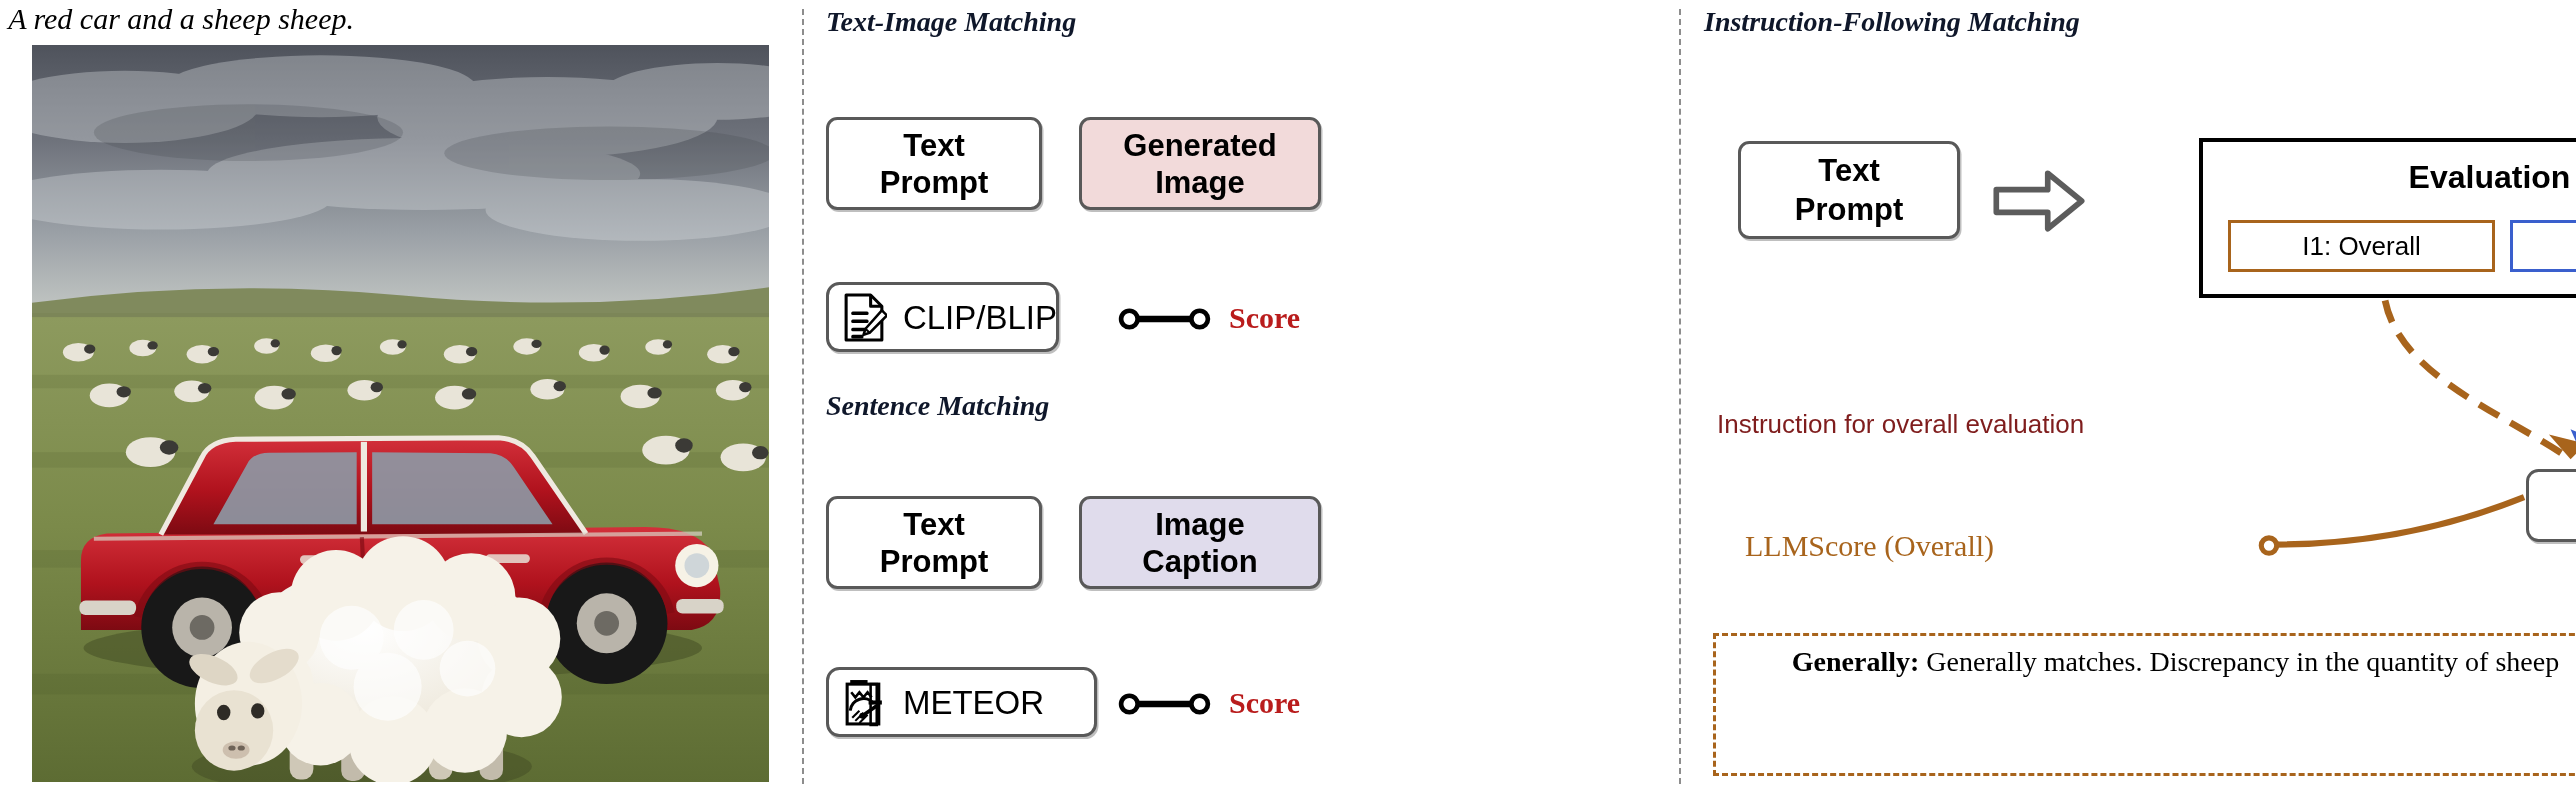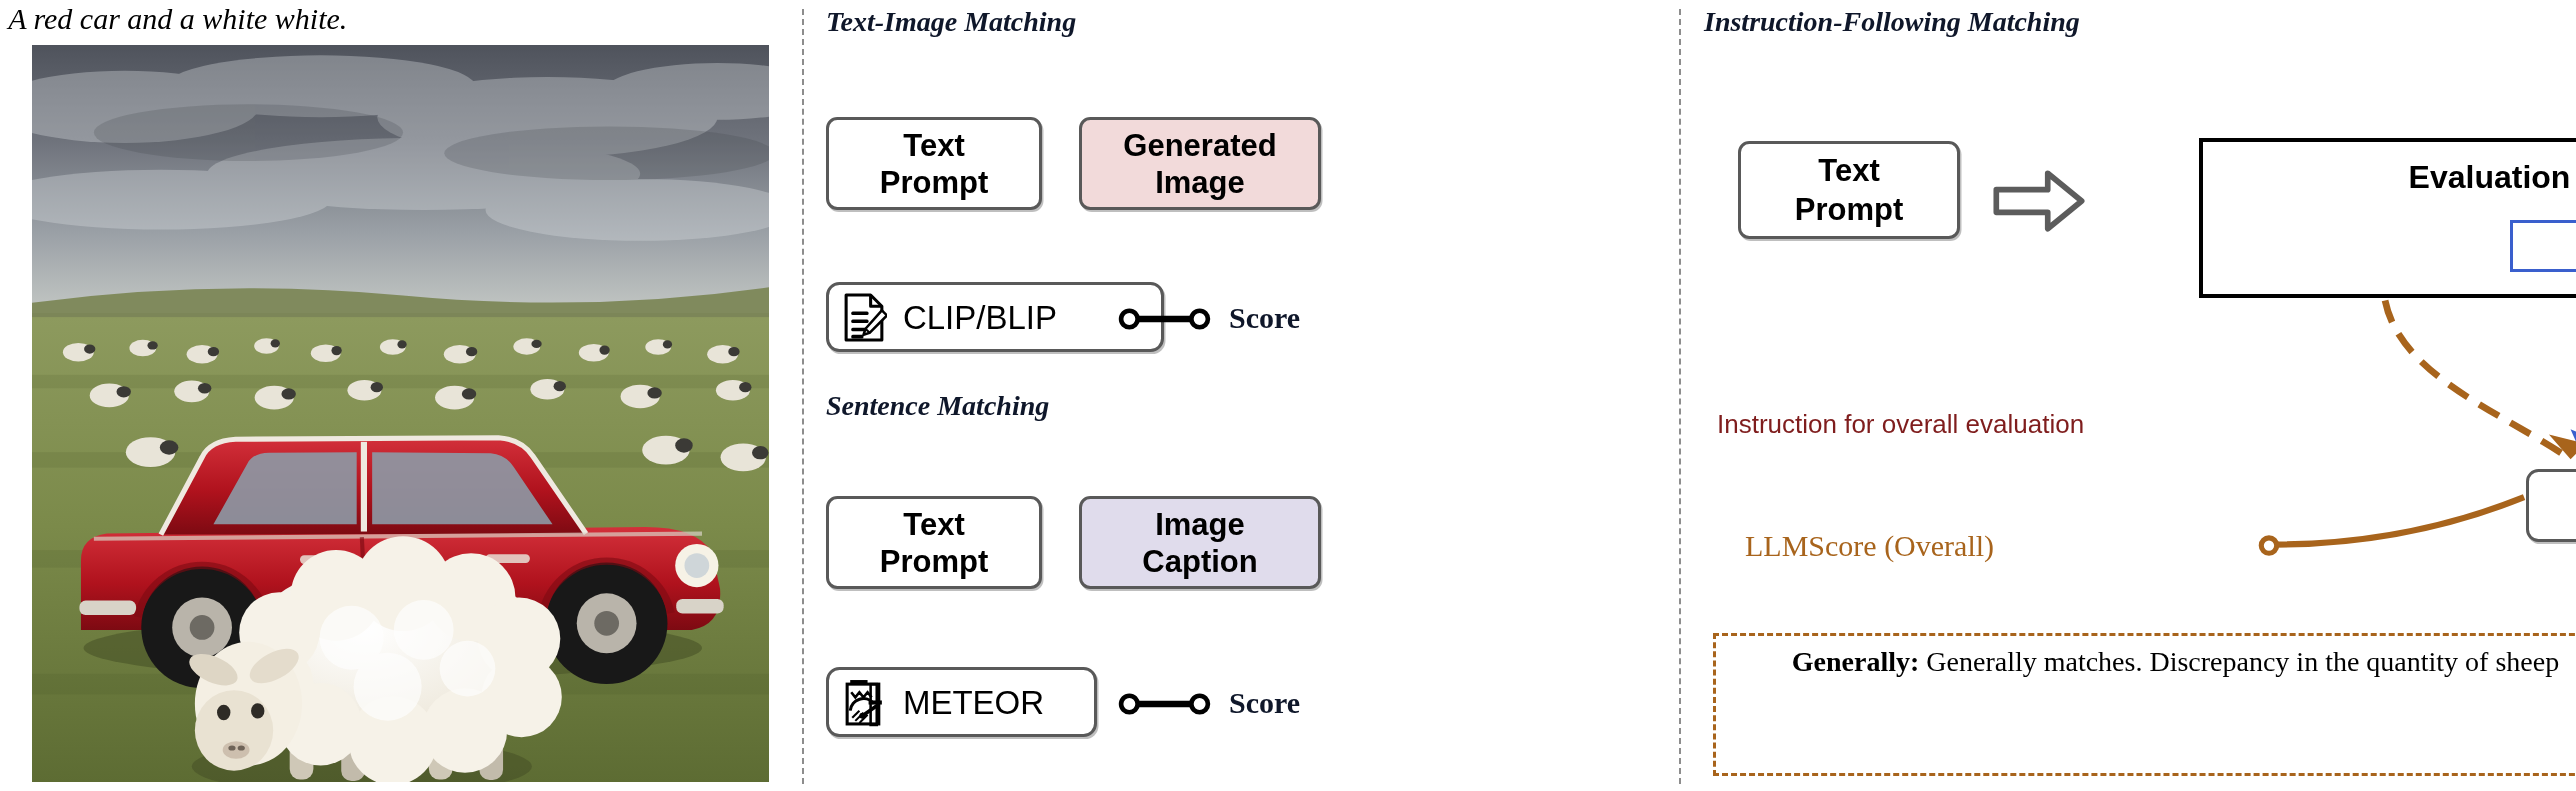--- a/index.html
+++ b/index.html
@@ -66,21 +66,21 @@
     font-family:"Liberation Sans", sans-serif;
     font-size:33px;line-height:33px;color:#000;margin-left:15.5px;white-space:nowrap;
   }
   .icon-sq{width:45px;height:49px;flex:none;display:block;}
 
   
   .dumbbell{display:block;}
 
   .score-lbl{
     font-family:"Liberation Serif", serif;font-weight:bold;
-    font-size:30px;line-height:30px;color:#0f172a;white-space:nowrap;
+    font-size:30px;line-height:30px;color:#b91c1c;white-space:nowrap;
   }
 
   
   .plain-txt{
     font-family:"Liberation Sans", sans-serif;
     font-size:26px;line-height:28px;color:#7f1d1d;white-space:nowrap;
   }
   #eval-box{
     box-sizing:border-box;
     left:2199px;top:138px;width:773px;height:160px;
@@ -127,21 +127,21 @@
     font-size:28px;line-height:34px;color:#000;
     text-align:center;
     padding:9.3px 10.3px 0 10.3px;
   }
   .rationale b{font-weight:bold;}
   #rationale-overall{left:1713px;top:633px;width:925px;height:143px;border-color:#a8641c;}
 </style>
 </head>
 <body>
 
-<div class="abs" id="caption">A red car and a white white.</div>
+<div class="abs" id="caption">A red car and a sheep sheep.</div>
 
 <div class="abs" id="photo">
   <svg viewBox="0 0 1430 1430" preserveAspectRatio="none" aria-hidden="true">
     <defs>
       <linearGradient id="skyg" x1="0" y1="0" x2="0" y2="1">
         <stop offset="0%" stop-color="#4f535c"></stop>
         <stop offset="35%" stop-color="#6e727b"></stop>
         <stop offset="70%" stop-color="#9aa0a6"></stop>
         <stop offset="100%" stop-color="#c3c7c4"></stop>
       </linearGradient>
@@ -333,21 +333,21 @@
 <div class="abs node" style="left:826px;top:117px;width:216px;height:93px;">
   <span class="ln" style="font-size:31px;line-height:37px;">Text</span>
   <span class="ln" style="font-size:31px;line-height:37px;">Prompt</span>
 </div>
 
 <div class="abs node" style="left:1079px;top:117px;width:242px;height:93px;background:#f2dada;">
   <span class="ln" style="font-size:31px;line-height:37px;">Generated</span>
   <span class="ln" style="font-size:31px;line-height:37px;">Image</span>
 </div>
 
-<div class="abs pill" style="left:826px;top:282px;width:338px;height:70px;">
+<div class="abs pill" style="left:826px;top:282px;width:233px;height:70px;">
   <svg class="icon-sq" viewBox="0 0 88 96">
     <path d="M8 4 H56 L78 26 V92 H8 Z" fill="#ffffff" stroke="#000" stroke-width="6" stroke-linejoin="round"></path>
     <path d="M56 4 V26 H78" fill="none" stroke="#000" stroke-width="6" stroke-linejoin="round"></path>
     <g fill="#000">
       <rect x="18" y="36" width="34" height="7" rx="3"></rect>
       <rect x="18" y="52" width="34" height="7" rx="3"></rect>
       <rect x="18" y="68" width="34" height="7" rx="3"></rect>
       <rect x="18" y="82" width="24" height="7" rx="3"></rect>
     </g>
     <g>
@@ -411,20 +411,21 @@
   <span class="ln" style="font-size:31px;line-height:39px;">Text</span>
   <span class="ln" style="font-size:31px;line-height:39px;">Prompt</span>
 </div>
 
 <svg class="abs blockarrow" style="left:1993px;top:165px;" width="93" height="72" viewBox="0 0 180 140">
   <path d="M6 48 H106 V16 L172 70 L106 124 V92 H6 Z" fill="#ffffff" stroke="#5c5c5c" stroke-width="11" stroke-linejoin="round"></path>
 </svg>
 
 <div class="abs" id="eval-box">
   <div id="eval-title">Evaluation Instructions</div>
+  <div class="instr" id="instr1">I1: Overall</div>
   <div class="instr" id="instr2">I2: Error Counting</div>
 </div>
 
 <svg class="abs" style="left:2215px;top:289px;" width="773" height="191" viewBox="0 0 1500 370">
   <path d="M 330 22 C 360 170 560 240 690 330" fill="none" stroke="#a8641c" stroke-width="13" stroke-dasharray="44 26"></path>
   <path d="M 690 330 L 648 282 L 720 300 Z" fill="#a8641c"></path>
   <path d="M 1160 22 C 1120 170 880 245 716 332" fill="none" stroke="#3a5fcd" stroke-width="13" stroke-dasharray="44 26"></path>
   <path d="M 716 332 L 690 272 L 756 300 Z" fill="#3a5fcd"></path>
 </svg>
 

